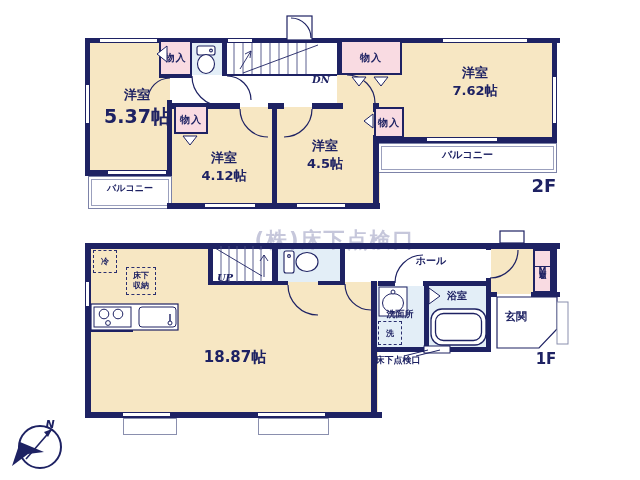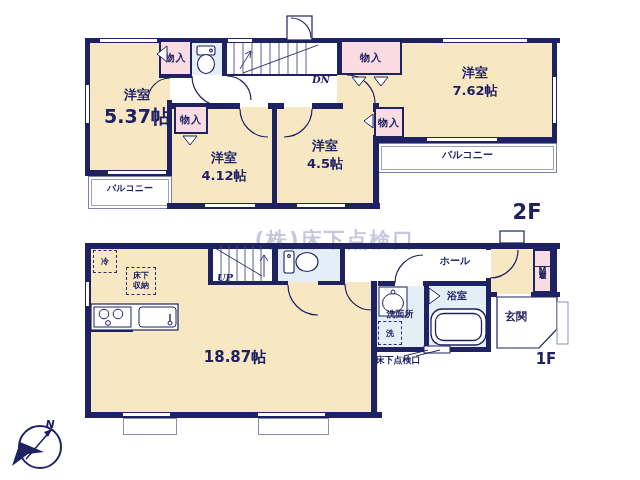--- a/index.html
+++ b/index.html
@@ -260,24 +260,24 @@
   <div class="lbl" style="left:97px;top:106px;width:80px;font-size:19px;">5.37帖</div>
   <div class="lbl" style="left:184px;top:151px;width:80px;font-size:13px;">洋室</div>
   <div class="lbl" style="left:184px;top:169px;width:80px;font-size:13px;">4.12帖</div>
   <div class="lbl" style="left:285px;top:139px;width:80px;font-size:13px;">洋室</div>
   <div class="lbl" style="left:285px;top:157px;width:80px;font-size:13px;">4.5帖</div>
   <div class="lbl" style="left:435px;top:66px;width:80px;font-size:13px;">洋室</div>
   <div class="lbl" style="left:435px;top:84px;width:80px;font-size:13px;">7.62帖</div>
   <div class="lbl" style="left:88px;top:183px;width:84px;font-size:9px;font-weight:600;">バルコニー</div>
   <div class="lbl" style="left:378px;top:149px;width:179px;font-size:10px;font-weight:600;">バルコニー</div>
   <div class="lbl it" style="left:306px;top:74px;width:30px;font-size:10px;">DN</div>
-  <div class="lbl" style="left:510px;top:176px;width:34px;font-size:21px;margin-top:24px;">2F</div>
+  <div class="lbl" style="left:527px;top:176px;width:34px;font-size:18px;">2F</div>
 
   <div class="lbl" style="left:180px;top:349px;width:110px;font-size:15px;">18.87帖</div>
-  <div class="lbl" style="left:430px;top:255px;width:50px;font-size:10px;">ホール</div>
+  <div class="lbl" style="left:406px;top:255px;width:50px;font-size:10px;">ホール</div>
   <div class="lbl" style="left:494px;top:263px;width:44px;font-size:11px;margin-top:48px;">玄関</div>
   <div class="lbl" style="left:432px;top:290px;width:50px;font-size:10px;">浴室</div>
   <div class="lbl" style="left:376px;top:309px;width:48px;font-size:9px;">洗面所</div>
   <div class="lbl" style="left:364px;top:355px;width:68px;font-size:9px;">床下点検口</div>
   <div class="lbl it" style="left:212px;top:272px;width:26px;font-size:10px;">UP</div>
   <div class="lbl" style="left:529px;top:351px;width:34px;font-size:15px;">1F</div>
 
 </div>
 
 </body></html>

